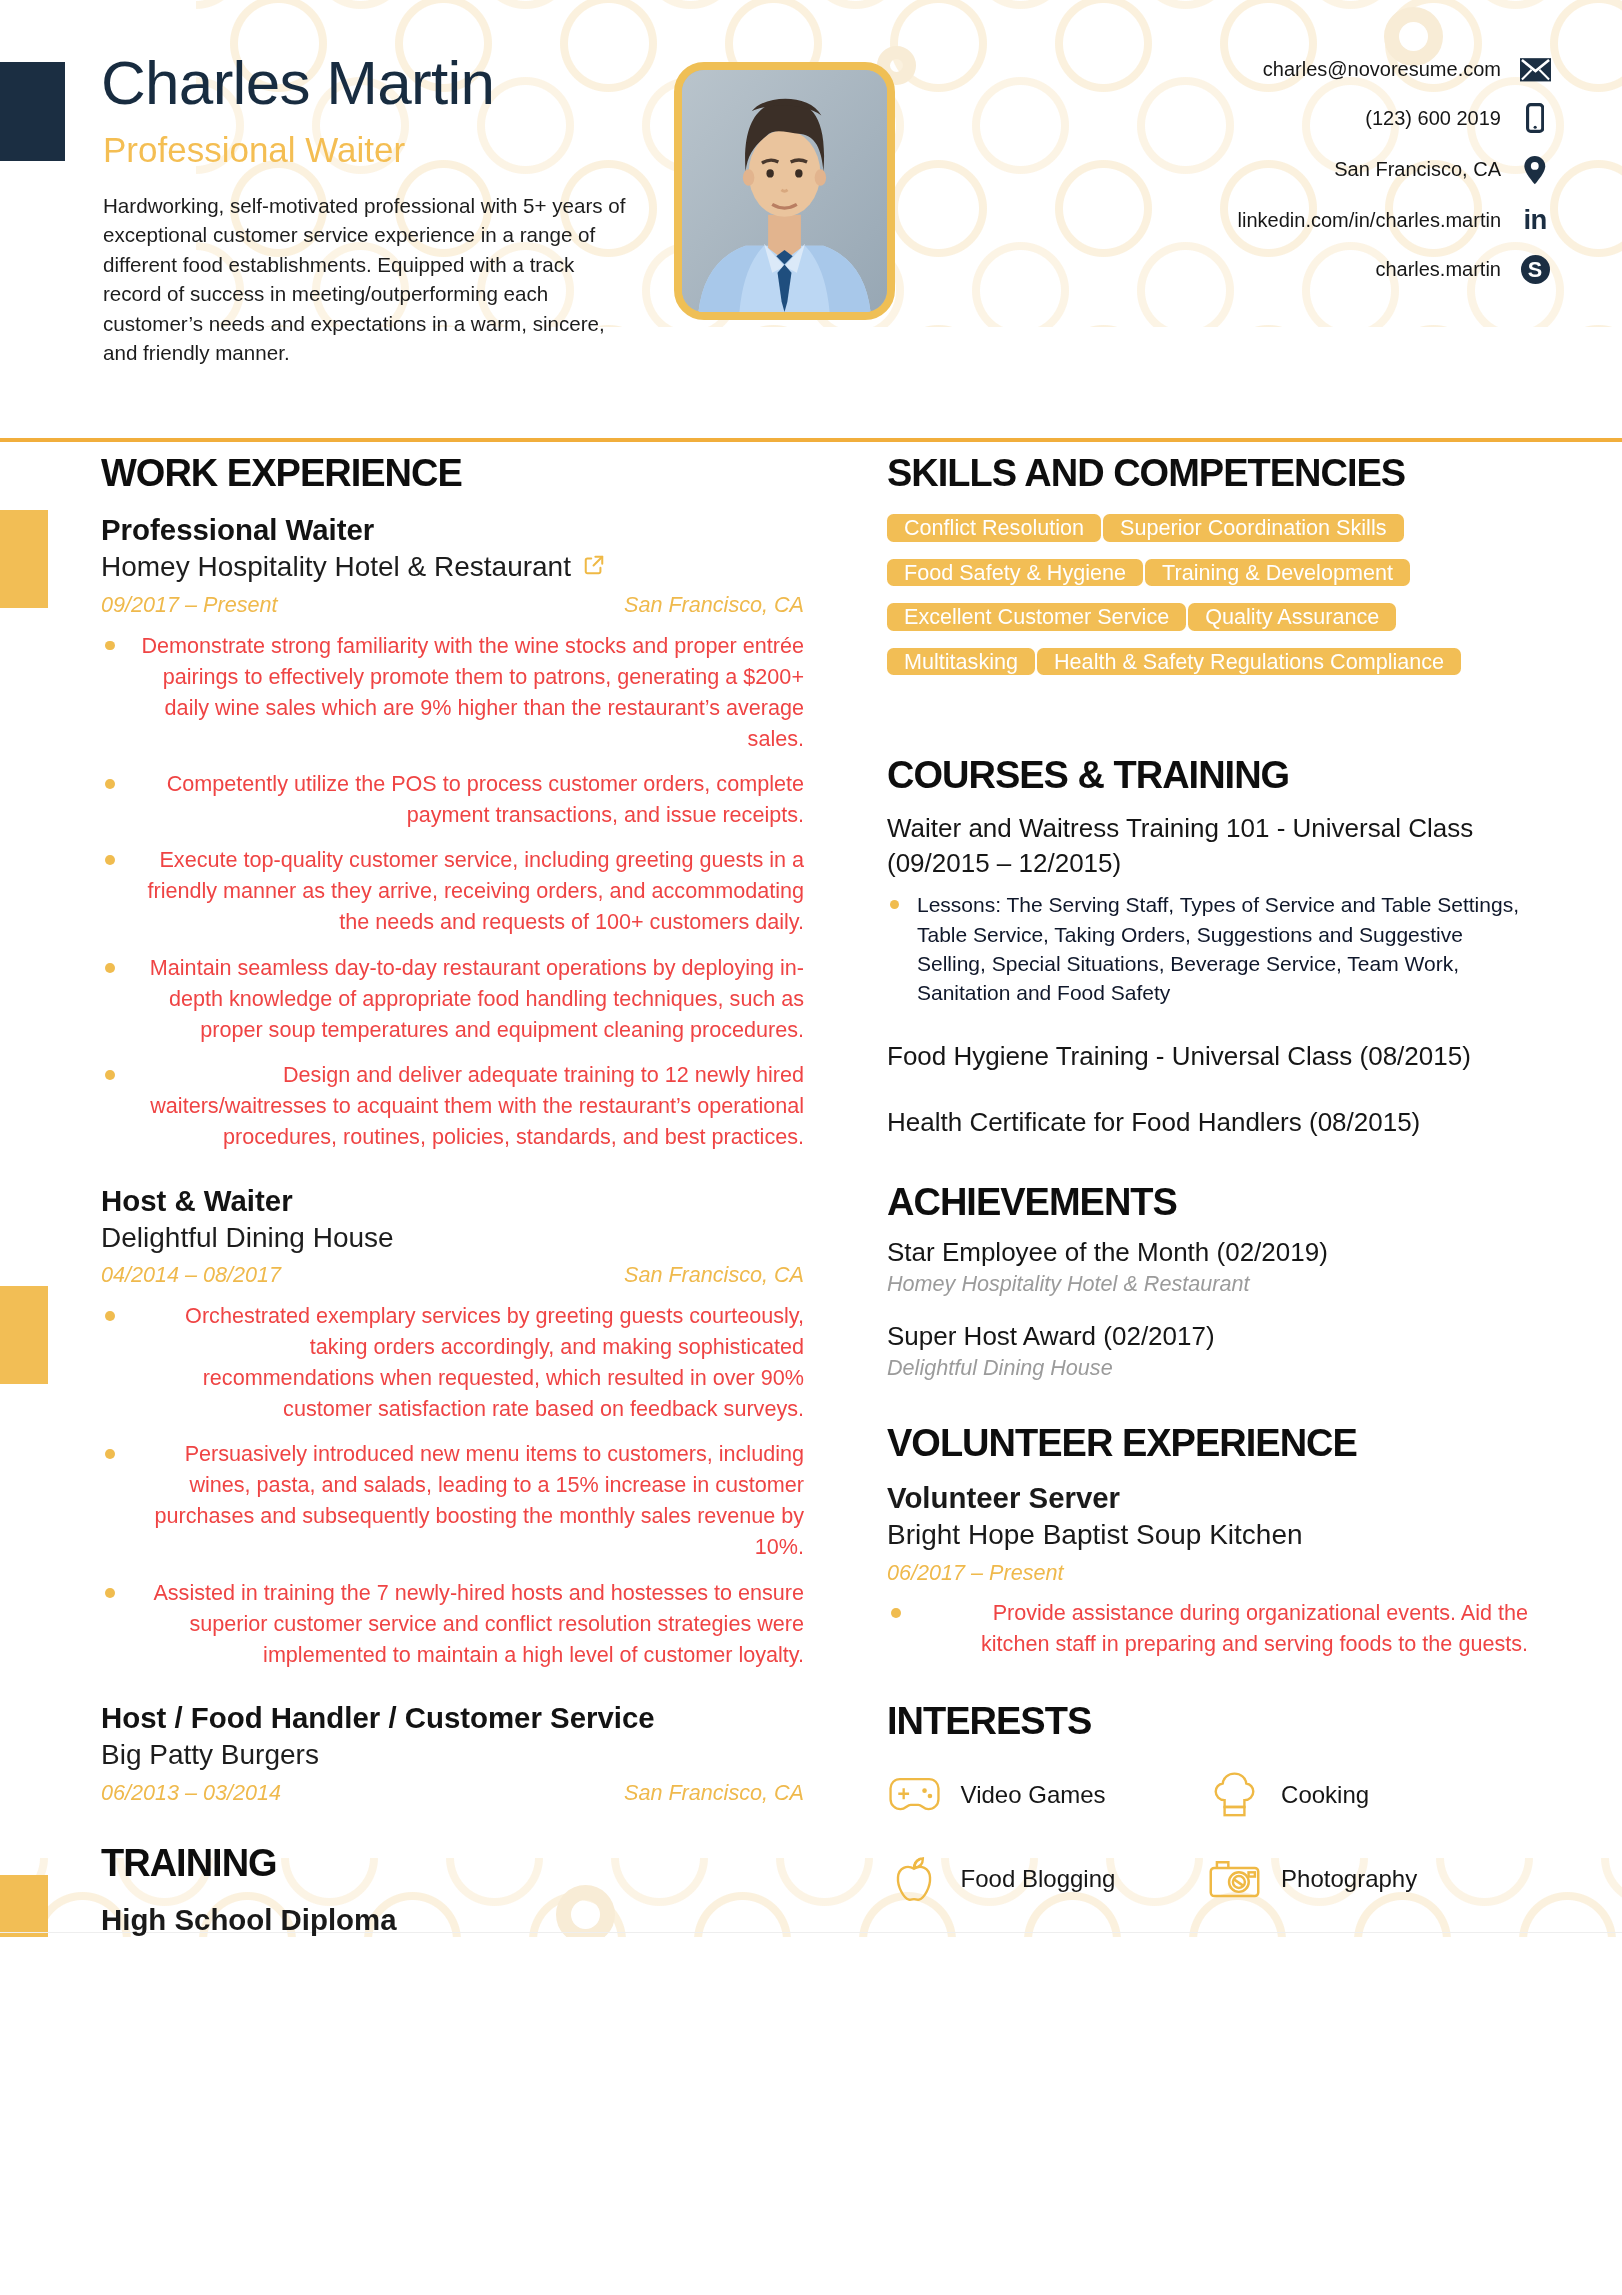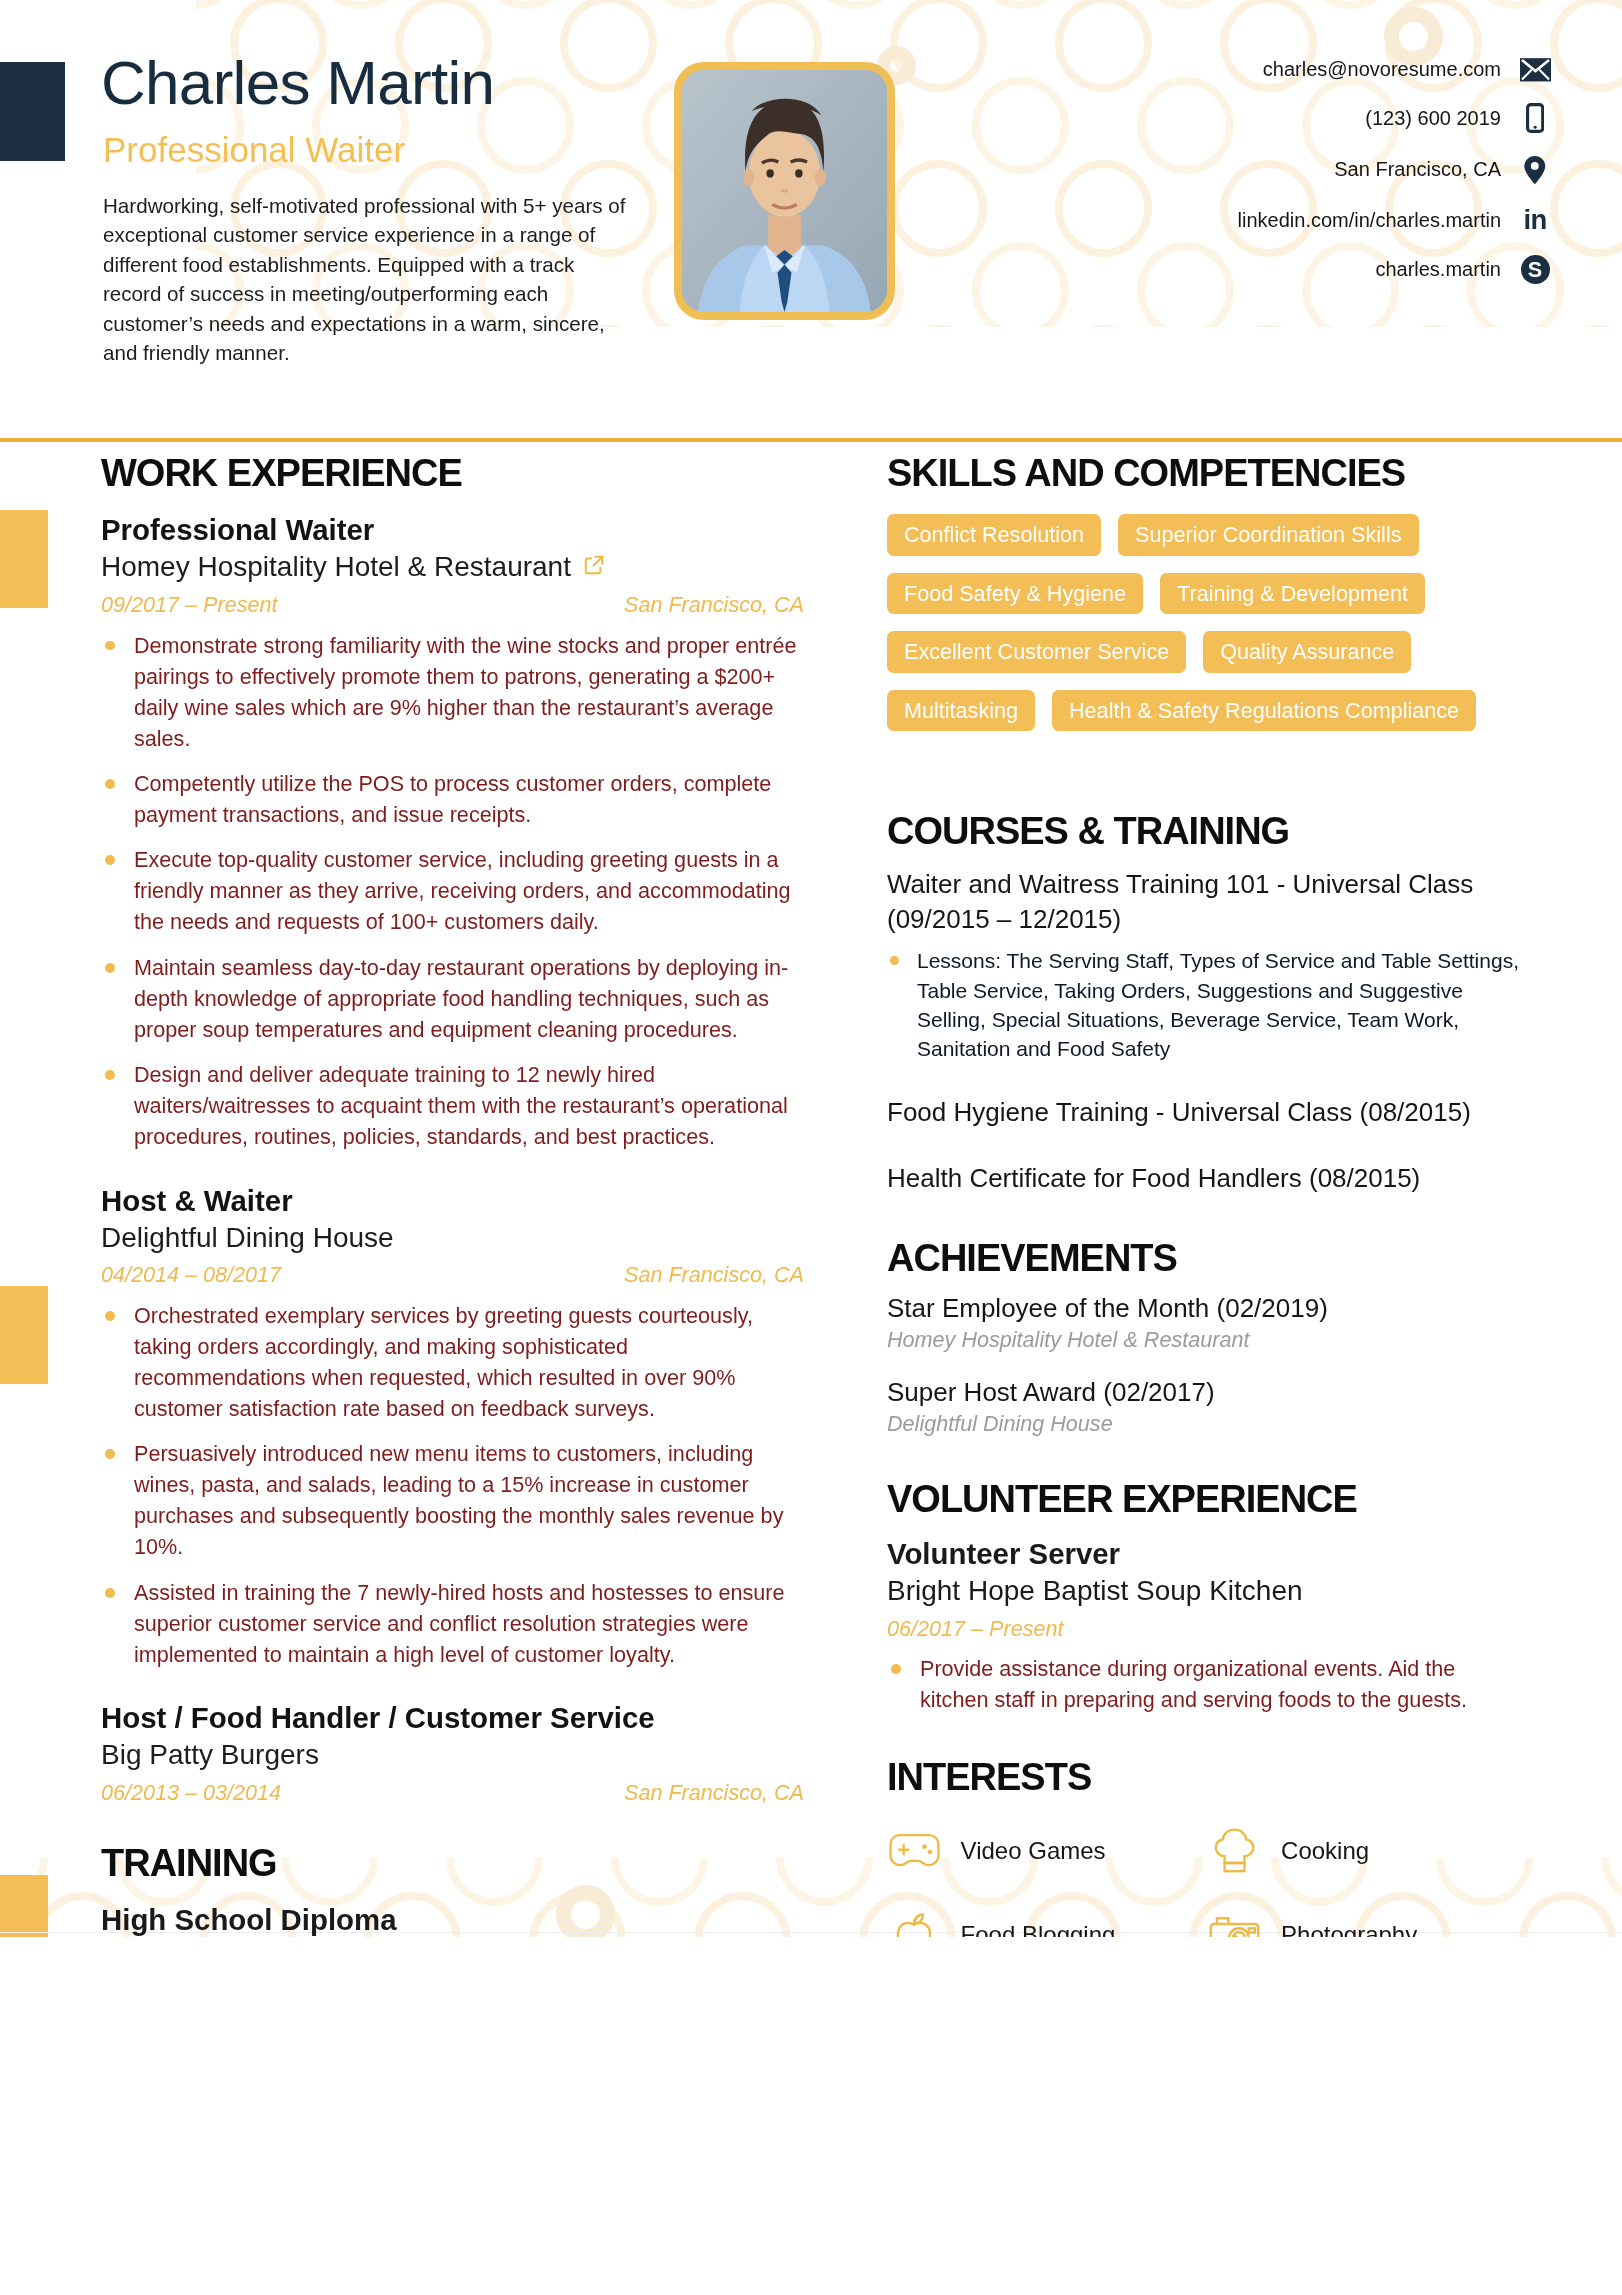--- a/index.html
+++ b/index.html
@@ -42,37 +42,37 @@
   .col-right { position:absolute; left:887px; top:452px; width:641px; z-index:2; }
 
   .h-section { font-size:38px; font-weight:800; color:#0e0e0e; letter-spacing:-1px; line-height:1.15; }
 
   
   .job { margin-top:15.7px; }
   .job + .job { margin-top:29.4px; }
   .job-title { font-size:29.4px; font-weight:700; color:#131313; line-height:37px; }
   .job-company { font-size:28px; font-weight:400; color:#1d1d1d; line-height:37px; display:flex; align-items:center; gap:11.8px; }
   .meta-row { display:flex; justify-content:space-between; font-size:21.6px; font-style:italic; color:#EFB94C; line-height:26px; margin-top:6.5px; margin-bottom:11.8px; }
-  .bullet { position:relative; padding-left:33px; font-size:21.6px; line-height:31px; color:#7f1d1d; margin-bottom:14.4px; }
+  .bullet { position:relative; padding-left:33px; font-size:21.6px; line-height:31px; color:#ef4444; margin-bottom:14.4px;text-align:right; }
   .bullet .dot { position:absolute; left:3.9px; top:11px; width:9.8px; height:9.8px; border-radius:50%; background:#F0BC4F; }
 
   .edu-section { margin-top:36px; }
   .edu-degree { font-size:29.4px; font-weight:700; line-height:37px; margin-top:15.7px; }
   .edu-school { font-size:28px; line-height:37px; }
   .edu-date { font-size:21.6px; font-style:italic; color:#EFB94C; margin-top:9.2px; }
 
   .brand-footer { display:flex; align-items:center; gap:21px; margin-top:30px; }
   .brand-text { font-size:37px; font-weight:700; color:#3AB5E1; letter-spacing:-0.7px; }
 
   
   .accent-block { position:absolute; left:0; width:48px; height:98px; background:#F2BE55; z-index:1; }
 
   
   .tags { margin-top:18.3px; }
-  .tag { display:inline-block; background:#F2BE55; color:#ffffff; font-size:21.6px; line-height:21.6px; padding:10px 17px; border-radius:6.5px; margin:0 17px 17px 0; }
+  .tag { display:inline-block; background:#F2BE55; color:#ffffff; font-size:21.6px; line-height:21.6px; padding:3px 17px; border-radius:6.5px; margin:0 2px 17px 0; }
 
   .courses-heading { margin-top:62px; }
   .course { margin-top:13px; }
   .course + .course { margin-top:31px; }
   .course-title { font-size:26px; line-height:35px; color:#161616; }
   .course-bullet { position:relative; padding-left:30px; font-size:21px; line-height:29.4px; color:#0f172a; margin-top:9.2px; }
   .course-bullet .dot { position:absolute; left:2.6px; top:9.8px; width:9.2px; height:9.2px; border-radius:50%; background:#F0BC4F; }
 
   .ach-heading { margin-top:41px; }
   .ach-item { margin-top:11.8px; }

